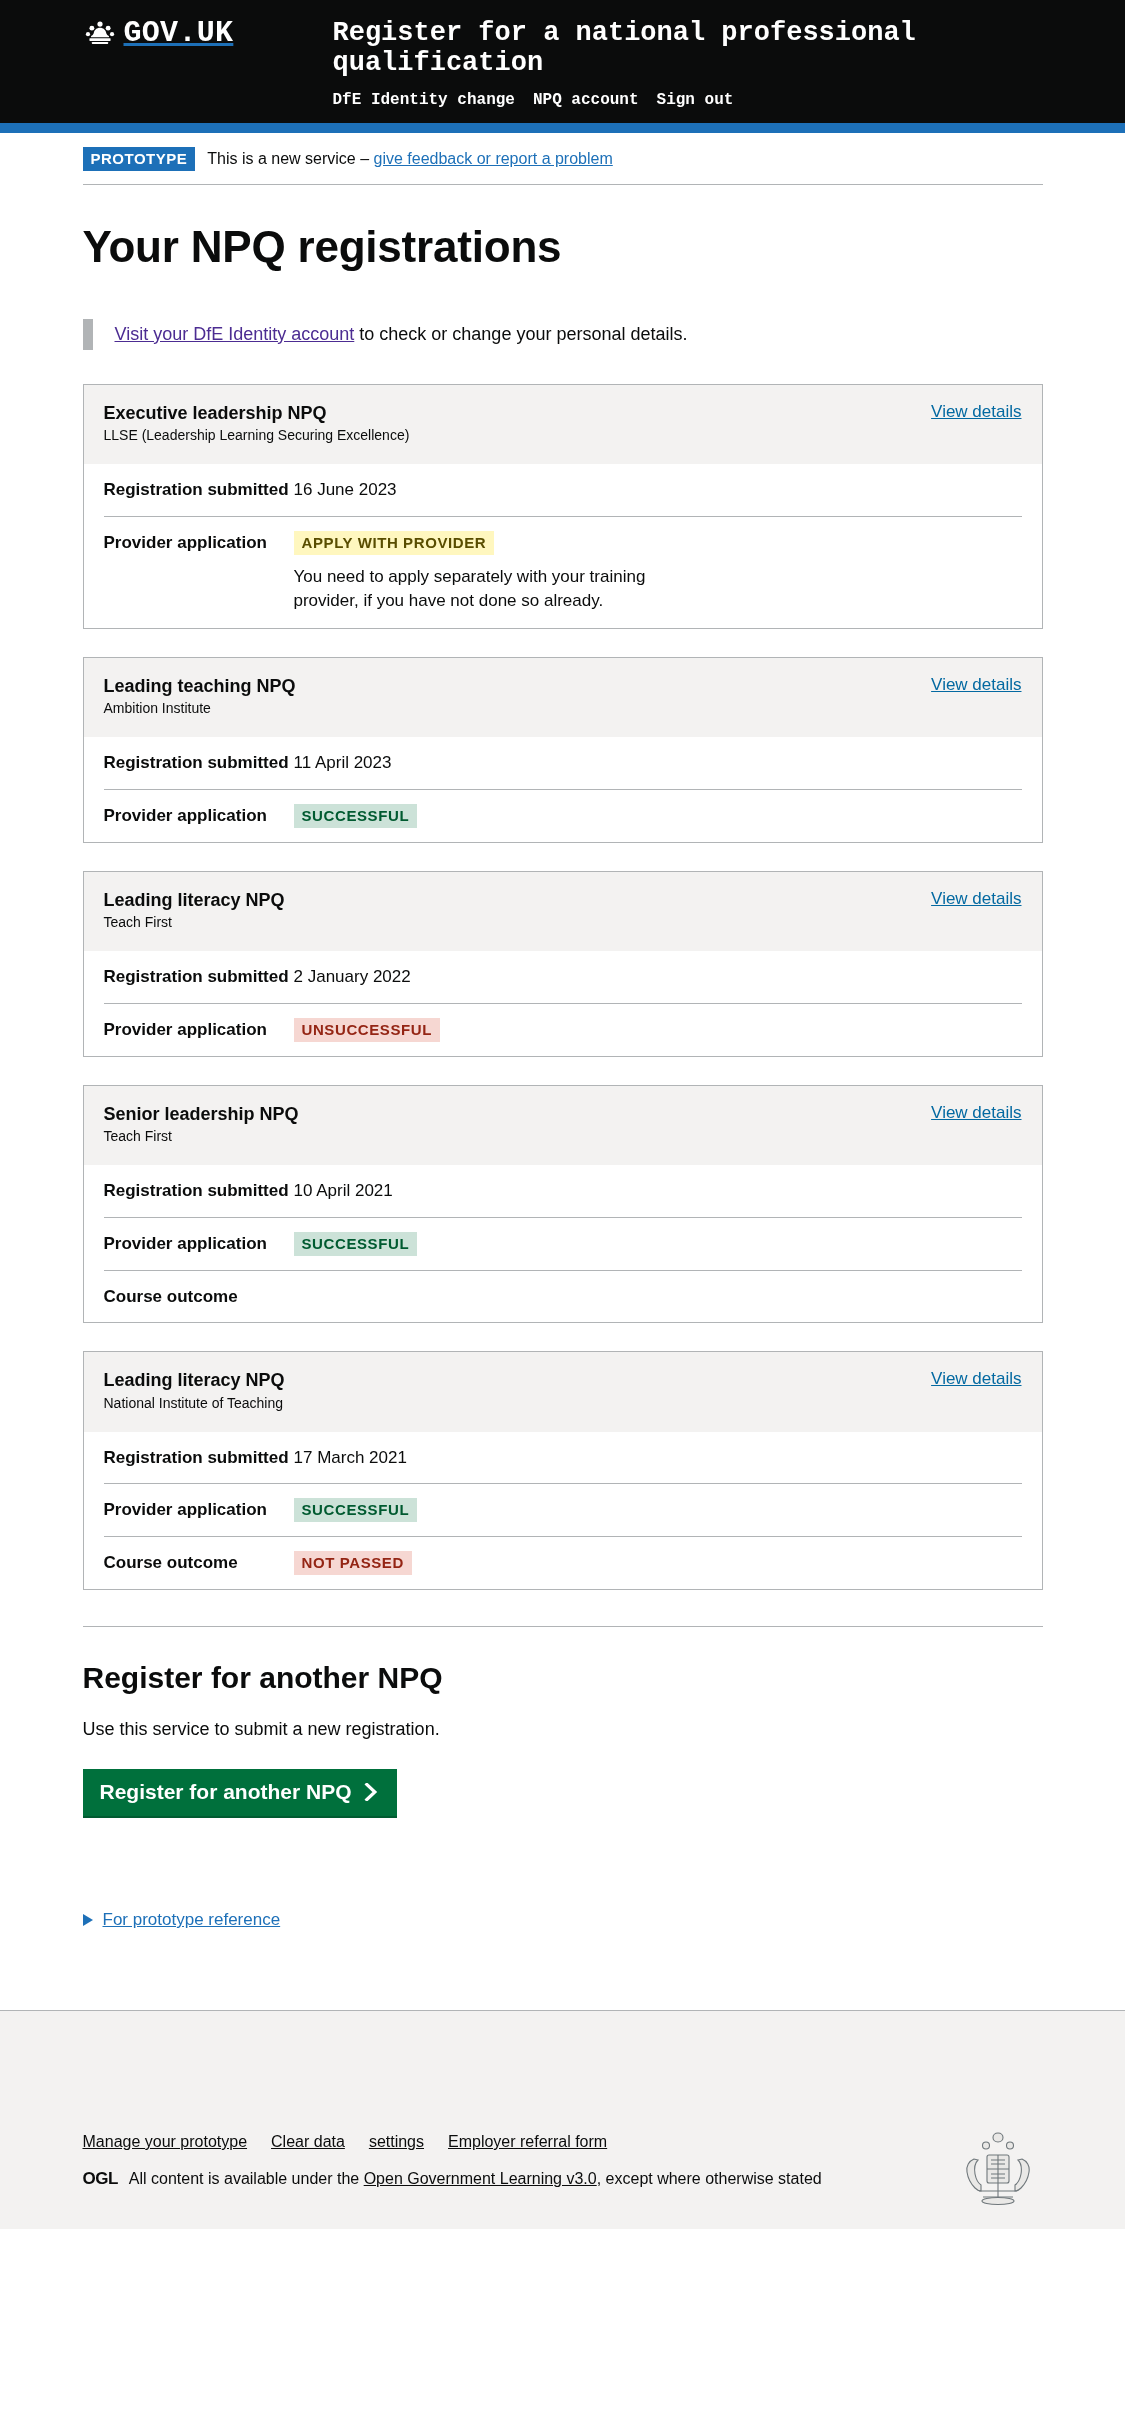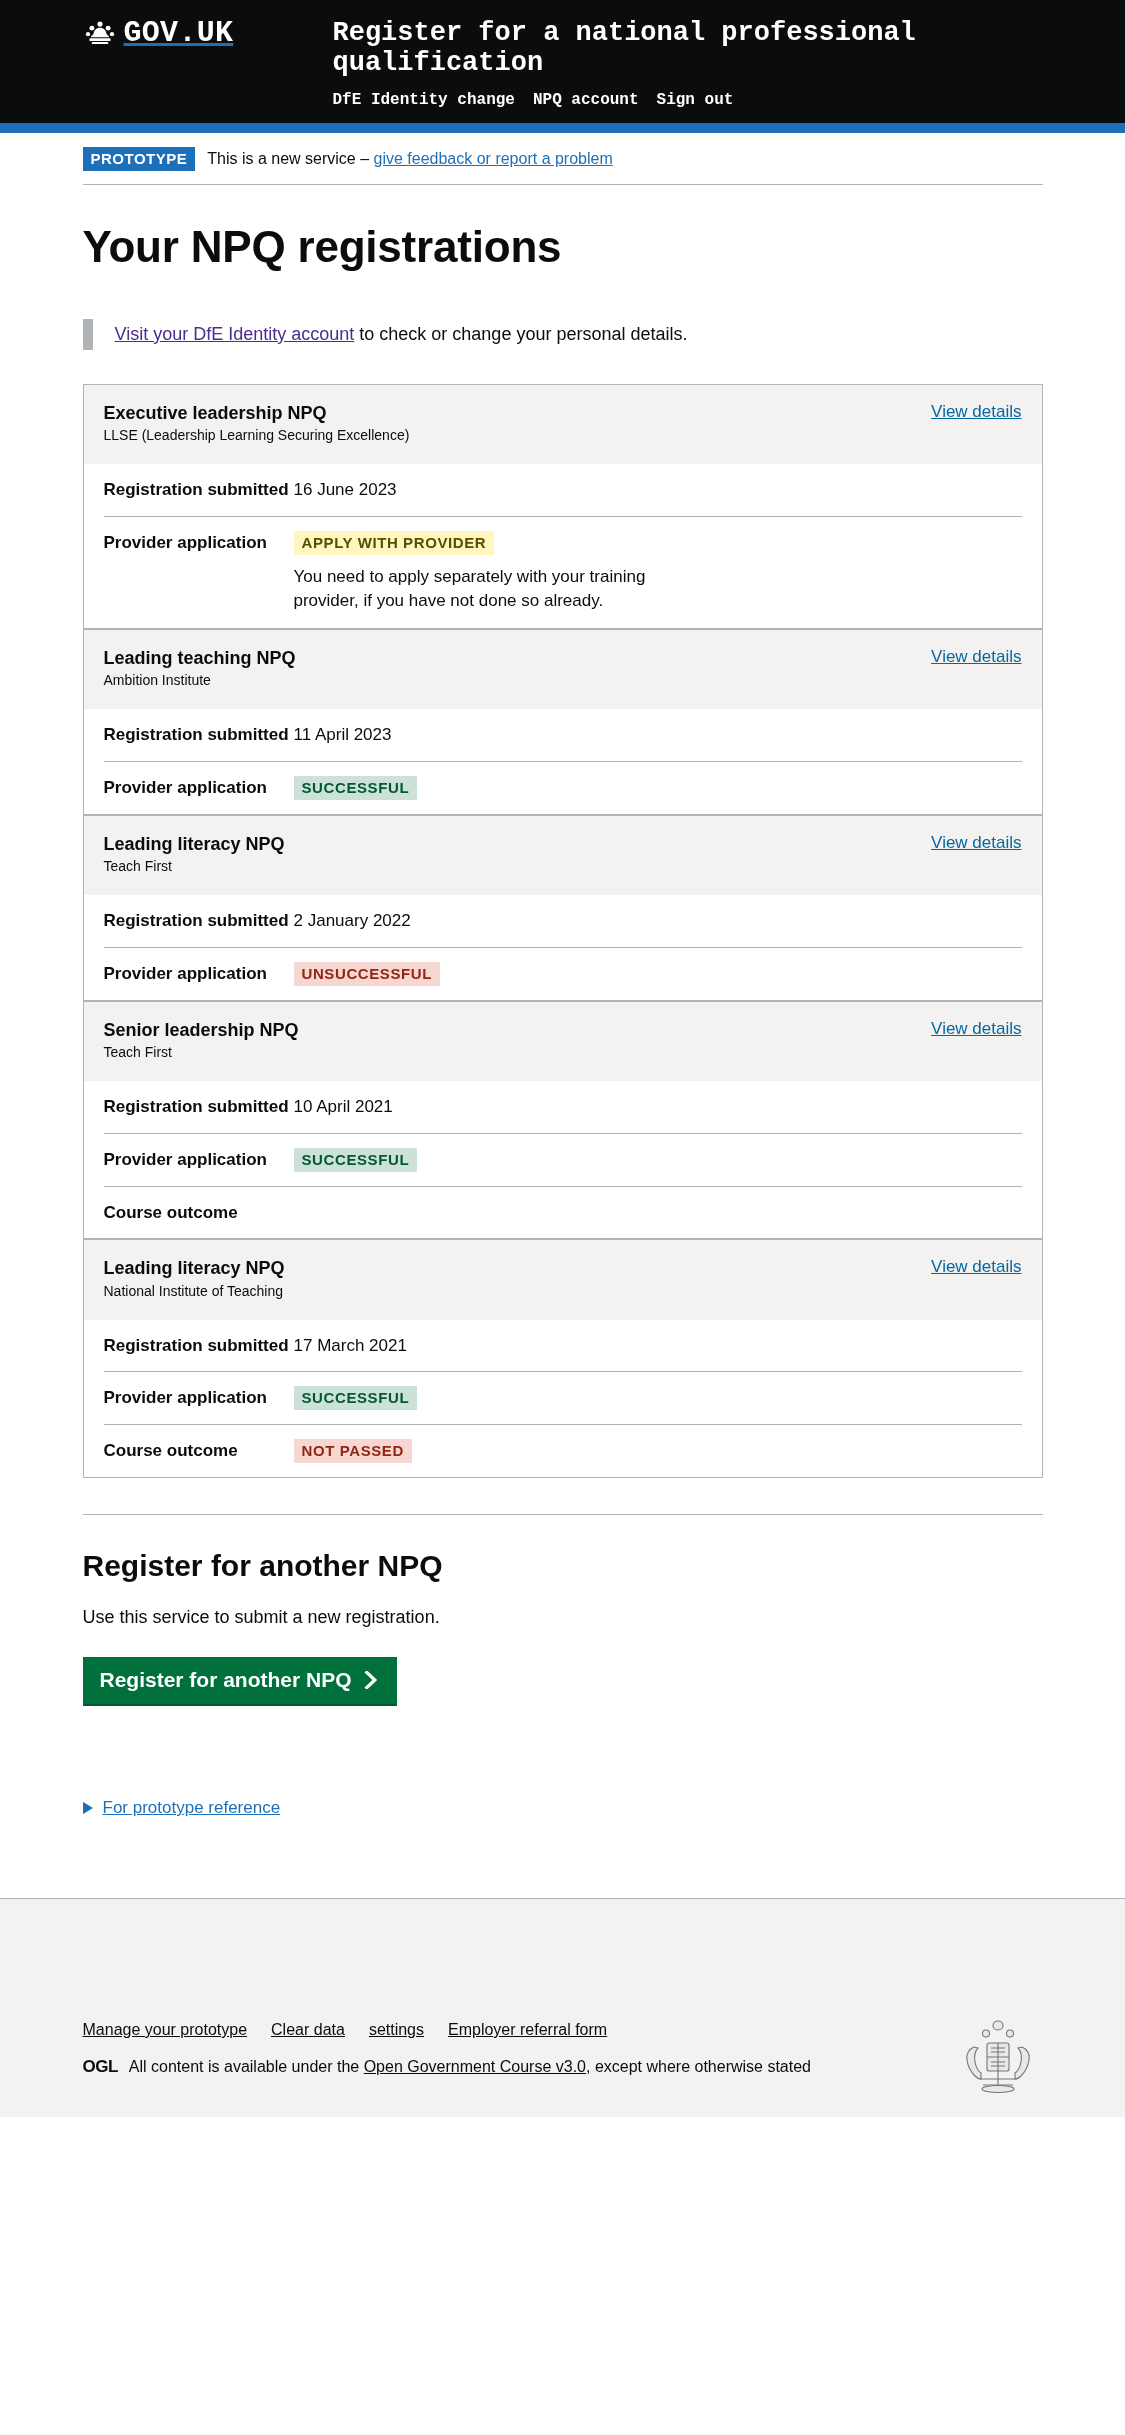--- a/index.html
+++ b/index.html
@@ -108,20 +108,21 @@
     padding: 2px 0 2px 22px;
     margin: 0 0 34px 0;
     font-size: 18px;
     line-height: 1.5;
   }
   .inset-text a { color: #4c2c92; }
 
   
   .card {
     border: 1px solid #b1b4b6;
+    margin-bottom: 28px;
     background: #ffffff;
   }
   .card-header {
     background: #f3f2f1;
     padding: 17px 20px 19px 20px;
     display: flex;
     justify-content: space-between;
     align-items: flex-start;
   }
   .card-title {
@@ -475,20 +476,20 @@
 
     <nav class="footer-links">
       <a href="#">Manage your prototype</a>
       <a href="#">Clear data</a>
       <a href="#">settings</a>
       <a href="#">Employer referral form</a>
     </nav>
 
     <div class="footer-licence">
       <span class="ogl-logo">OGL</span>
-      <span><span>All content is available under the </span><a href="#">Open Government Course v3.0</a><span>, except where otherwise stated</span></span>
+      <span><span>All content is available under the </span><a href="#">Open Government Learning v3.0</a><span>, except where otherwise stated</span></span>
     </div>
 
     <div class="footer-copyright">
       <a href="#">© Crown copyright</a>
     </div>
   </div>
 </footer>
 
 </body></html>

